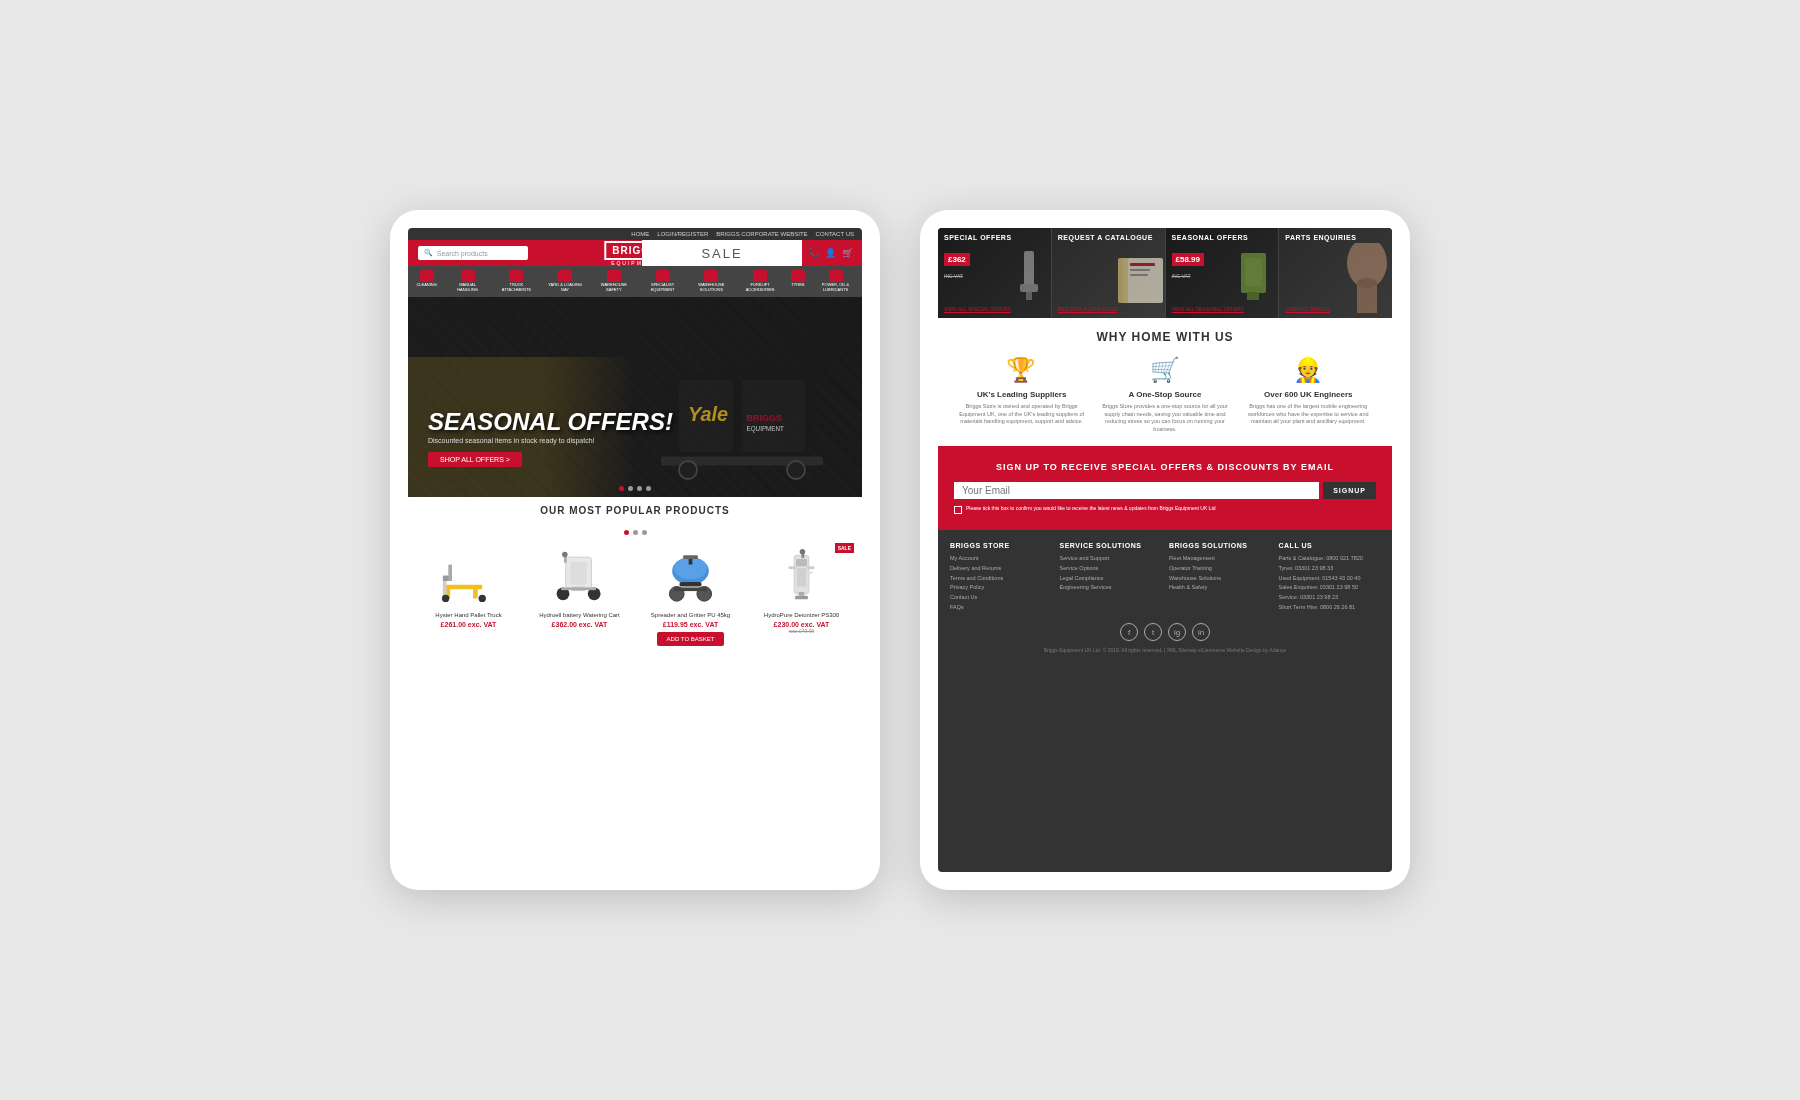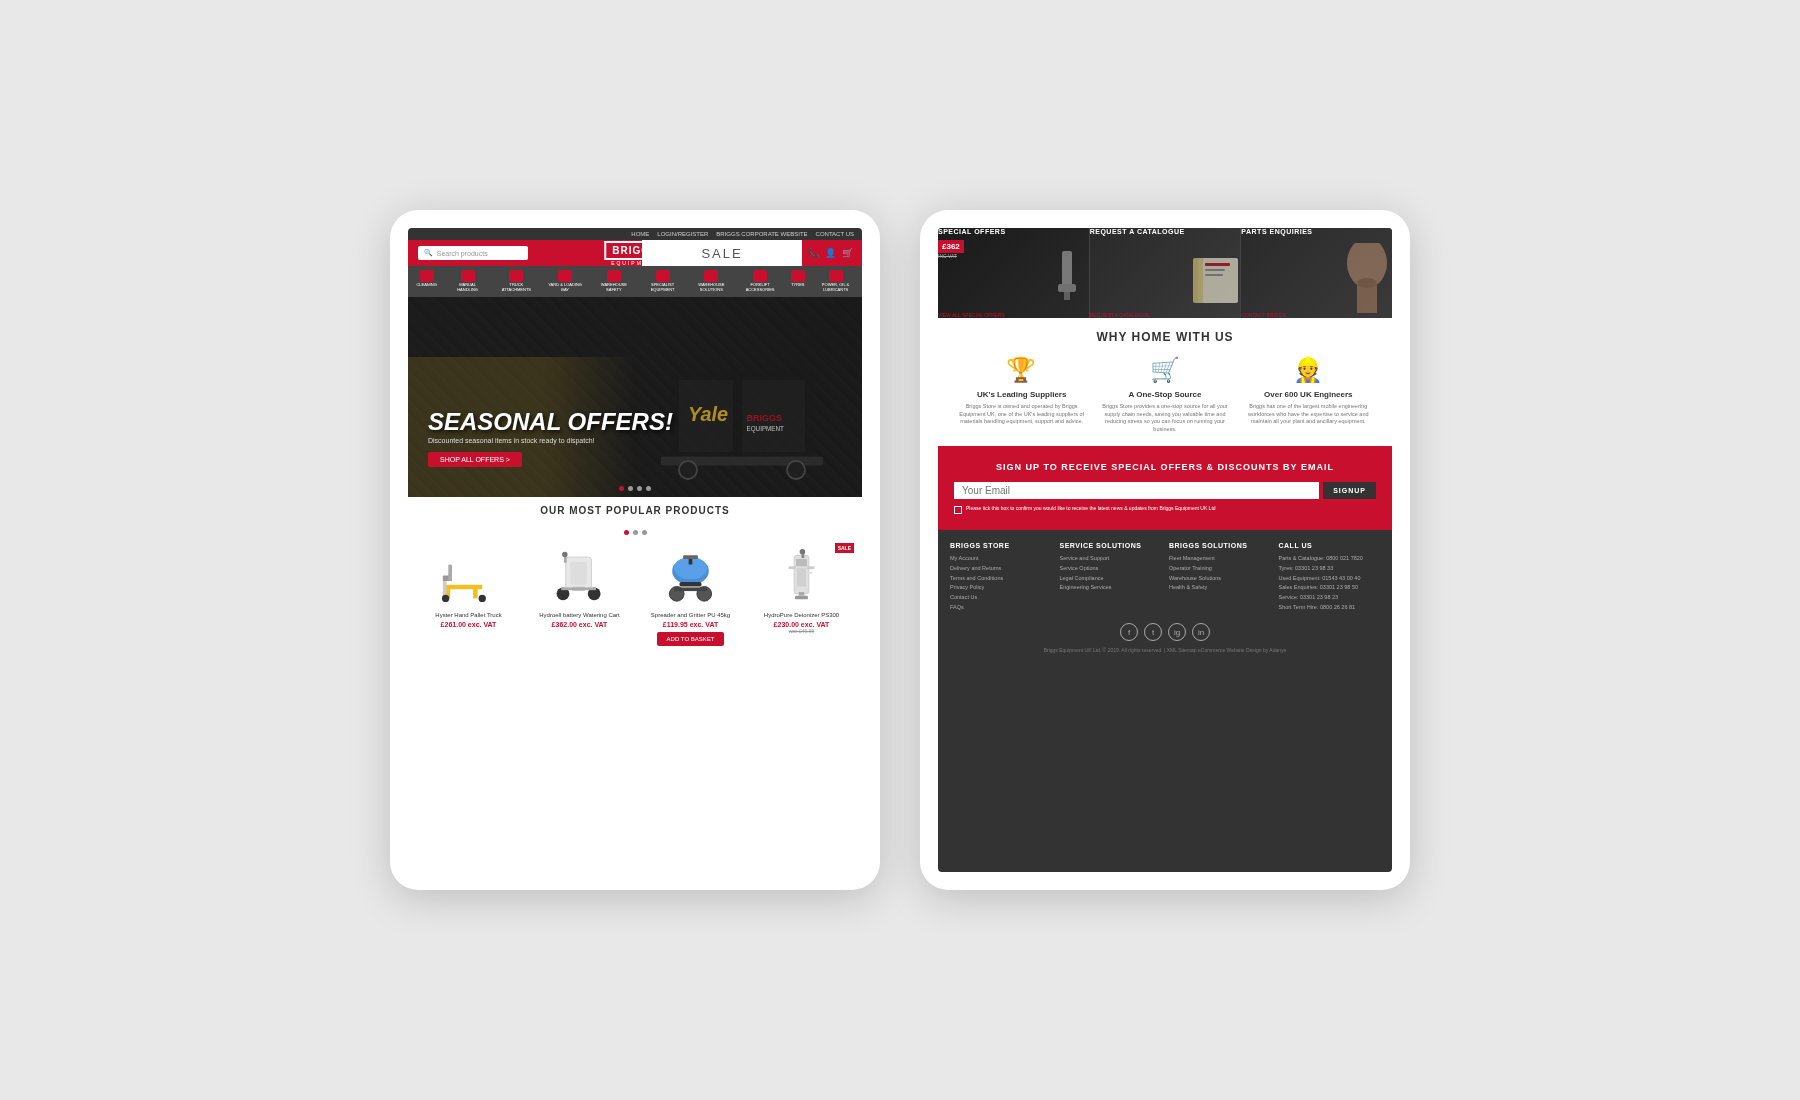--- a/index.html
+++ b/index.html
@@ -303,26 +303,28 @@
     }
 
     
     .promo-grid {
       display: flex;
       background: #222;
       flex-shrink: 0;
     }
     .promo-item {
       flex: 1;
+      padding: 6px;
       border-right: 1px solid #444;
       display: flex;
       flex-direction: column;
       position: relative;
       overflow: hidden;
       min-height: 90px;
+      gap: 7px;
     }
     .promo-item:last-child { border-right: none; }
     .promo-title {
       color: white;
       font-size: 7px;
       font-weight: bold;
       letter-spacing: 0.5px;
       line-height: 1.2;
       z-index: 2;
       position: relative;
@@ -717,20 +719,31 @@
             <rect x="5" y="5" width="35" height="45" rx="2" fill="#e8d080"></rect>
             <rect x="10" y="5" width="35" height="45" rx="2" fill="#f0e090"></rect>
             <rect x="15" y="5" width="35" height="45" rx="2" fill="#fff8e0"></rect>
             <rect x="17" y="10" width="25" height="3" rx="1" fill="#c8102e"></rect>
             <rect x="17" y="16" width="20" height="2" rx="1" fill="#999"></rect>
             <rect x="17" y="21" width="18" height="2" rx="1" fill="#999"></rect>
           </svg>
           <div class="promo-link">REQUEST A CATALOGUE</div>
         </div>
 
+        <div class="promo-item" style="background:linear-gradient(135deg,#1a1a1a,#2a2a2a);">
+          <div class="promo-title">SEASONAL OFFERS</div>
+          <div class="promo-price-box">£58.99</div>
+          <div class="promo-was">INC VAT</div>
+          <svg style="position:absolute;right:2px;bottom:10px;opacity:0.5;" width="45" height="60" viewBox="0 0 45 60">
+            <rect x="10" y="5" width="25" height="40" rx="2" fill="#90c040"></rect>
+            <rect x="14" y="10" width="17" height="28" fill="#a0d050"></rect>
+            <rect x="16" y="44" width="12" height="8" fill="#70a030"></rect>
+          </svg>
+          <div class="promo-link">VIEW ALL SEASONAL OFFERS</div>
+        </div>
 
         <div class="promo-item" style="background:linear-gradient(135deg,#2a2a2a,#3a3a3a);">
           <div class="promo-title">PARTS ENQUIRIES</div>
           <svg style="position:absolute;right:0;bottom:0;opacity:0.5;width:60px;height:75px;" viewBox="0 0 60 75">
             <ellipse cx="35" cy="20" rx="20" ry="25" fill="#cc9977"></ellipse>
             <rect x="25" y="40" width="20" height="30" fill="#bb8866"></rect>
             <ellipse cx="35" cy="40" rx="10" ry="5" fill="#aa7755"></ellipse>
           </svg>
           <div class="promo-link">CONTACT BRIGGS</div>
         </div>

